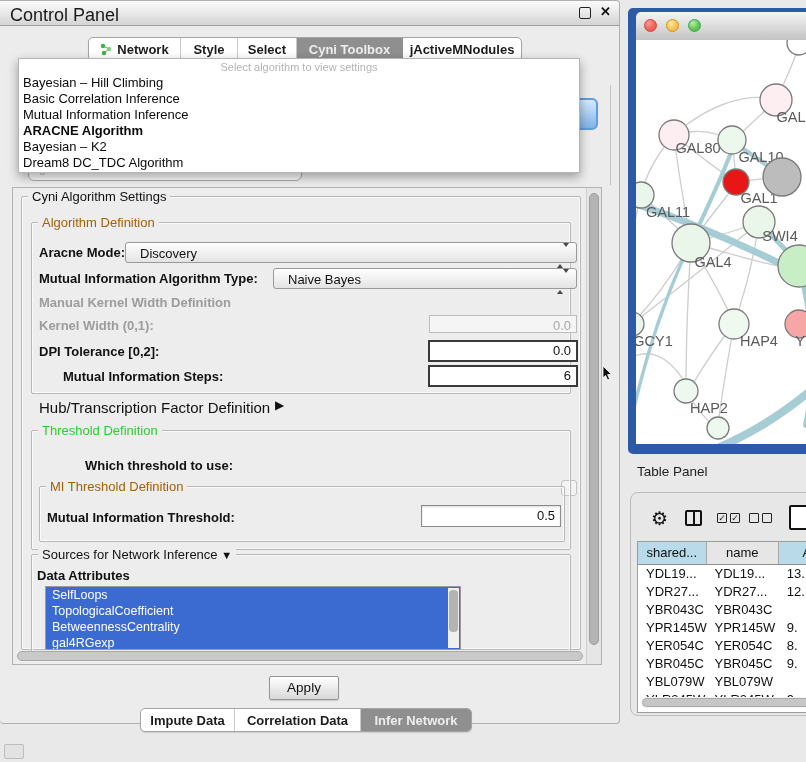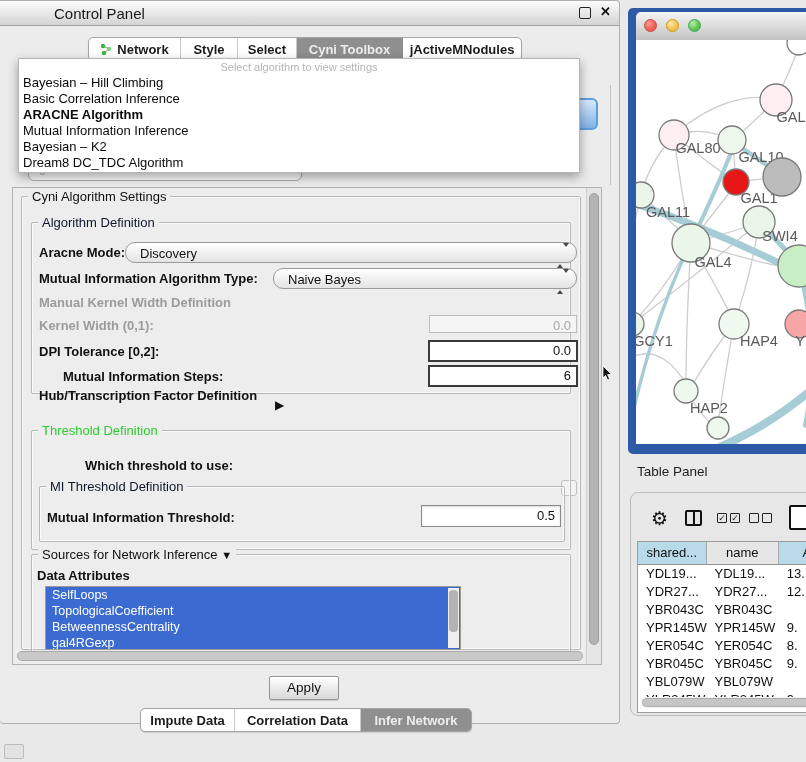--- a/index.html
+++ b/index.html
@@ -3,21 +3,21 @@
 <meta charset="utf-8">
 <style>
   html,body{margin:0;padding:0;}
   body{font-family:"Liberation Sans",sans-serif;}
   #stage{position:relative;width:806px;height:762px;background:#e9e9e9;overflow:hidden;font-family:"Liberation Sans",sans-serif;}
   .abs{position:absolute;}
 
   
   #cp-window{left:0;top:8;width:620px;height:724px;background:#ececec;border:1px solid #b0b0b0;border-left:none;border-radius:0 4px 4px 4px;box-sizing:border-box;}
   #cp-titlebar{position:absolute;left:0;top:0;width:100%;height:24px;background:linear-gradient(#fcfcfc,#d4d4d4);border-bottom:1px solid #9f9f9f;border-radius:0 4px 0 0;}
-  #cp-title{position:absolute;left:10px;top:4px;font-size:15px;color:#1a1a1a;margin-left:44px;}
+  #cp-title{position:absolute;left:10px;top:4px;font-size:18px;color:#1a1a1a;}
   #cp-float{position:absolute;right:28px;top:6px;width:10px;height:10px;border:1.5px solid #222;border-radius:2px;}
   #cp-close{position:absolute;right:8px;top:3px;font-size:13px;font-weight:bold;color:#111;}
 
   
   .segbar{display:flex;border:1px solid #a5a5a5;border-radius:5px;background:#fff;overflow:hidden;height:22px;box-shadow:0 1px 1px rgba(0,0,0,.12);}
   .seg{display:flex;align-items:center;justify-content:center;font-size:13px;font-weight:600;color:#1c1c1c;border-right:1px solid #c9c9c9;box-sizing:border-box;white-space:nowrap;}
   .seg:last-child{border-right:none;}
   .seg.selected{background:#8f8f8f;color:#eeeeee;border-right-color:#8f8f8f;}
   #top-tabs{left:88px;top:36px;}
   #bottom-tabs{left:140px;top:707px;}
@@ -36,27 +36,27 @@
 
   
   #settings-frame{left:12px;top:186px;width:590px;height:478px;border:1px solid #b3b3b3;background:#ededed;box-sizing:border-box;}
   .vtrack{position:absolute;background:#e6e6e6;border-left:1px solid #cfcfcf;}
   .vthumb{position:absolute;background:#b4b4b4;border-radius:5px;border:1px solid #9e9e9e;box-sizing:border-box;}
   .hthumb{position:absolute;background:#c9c9c9;border-radius:5px;border:1px solid #a9a9a9;box-sizing:border-box;}
 
   
   .group{position:absolute;border:1px solid #b8b8b8;border-radius:2px;box-shadow:inset 0 0 0 1px rgba(255,255,255,.7);}
   .legend{position:absolute;top:-8px;left:6px;background:#ededed;padding:0 4px;font-size:13px;color:#111;white-space:nowrap;}
-  .legend.blue{color:#0f172a;}
+  .legend.blue{color:#a16207;}
   .legend.green{color:#2ecc2e;}
 
   .flabel{position:absolute;font-size:13px;font-weight:bold;color:#111;white-space:nowrap;}
   .flabel.dis{color:#9c9c9c;}
 
-  .combo{position:absolute;height:21px;border:1px solid #9a9a9a;border-radius:10px;background:linear-gradient(#ffffff,#e3e3e3);box-sizing:border-box;}
+  .combo{position:absolute;height:21px;border:1px solid #9a9a9a;border-radius:3px;background:linear-gradient(#ffffff,#e3e3e3);box-sizing:border-box;}
   .combo .cval{position:absolute;left:14px;top:3px;font-size:13px;color:#111;white-space:nowrap;}
   .combo .arrows{position:absolute;right:7px;top:4px;}
   .tri-up{width:0;height:0;border-left:3.5px solid transparent;border-right:3.5px solid transparent;border-bottom:4.5px solid #4a4a4a;margin-bottom:2px;}
   .tri-down{width:0;height:0;border-left:3.5px solid transparent;border-right:3.5px solid transparent;border-top:4.5px solid #4a4a4a;}
 
   .tfield{position:absolute;background:#fff;border:2px solid #3a3a3a;box-sizing:border-box;}
   .tfield .fval{position:absolute;right:5px;top:1px;font-size:13px;color:#111;}
   .tfield.dis{background:#f5f5f5;border:1px solid #bdbdbd;}
   .tfield.dis .fval{color:#a8a8a8;top:2px;}
   .tfield.mid{border:1px solid #8a8a8a;box-shadow:inset 0 1px 2px rgba(0,0,0,.15);}
@@ -137,22 +137,22 @@
     <div class="abs" id="frag-spinner"></div>
     <div class="abs" id="frag-combo">
       <span>galFiltered.sif default node</span>
     </div>
 
     <div class="abs" id="algo-popup">
       <div id="algo-placeholder">Select algorithm to view settings</div>
       <div id="algo-options">
           <div class="popup-option">Bayesian – Hill Climbing</div>
           <div class="popup-option">Basic Correlation Inference</div>
+          <div class="popup-option">Mutual Information Inference</div>
           <div class="popup-option hl">ARACNE Algorithm</div>
-          <div class="popup-option">Mutual Information Inference</div>
           <div class="popup-option">Bayesian – K2</div>
           <div class="popup-option">Dream8 DC_TDC Algorithm</div>
         </div>
     </div>
 
     <div class="abs" id="settings-frame">
 
       <div class="group" style="left:8px;top:8px;width:558px;height:452px;">
         <span class="legend">Cyni Algorithm Settings</span>
       </div>
@@ -184,21 +184,21 @@
       <span class="flabel" style="left:26px;top:156px;">DPI Tolerance [0,2]:</span>
       <div class="tfield" style="left:415px;top:152px;width:150px;height:22px;">
         <span class="fval">0.0</span>
       </div>
 
       <span class="flabel" style="left:26px;top:181px;padding-left:24px;">Mutual Information Steps:</span>
       <div class="tfield" style="left:415px;top:177px;width:150px;height:22px;">
         <span class="fval">6</span>
       </div>
 
-      <span class="flabel" style="left:26px;top:200px;font-weight:bold;font-size:13px;">Hub/Transcription Factor Definition</span>
+      <span class="flabel" style="left:26px;top:211px;font-weight:normal;font-size:15px;">Hub/Transcription Factor Definition</span>
       <span class="abs arrow-glyph" style="left:262px;top:210px;">▶</span>
 
       <div class="group" style="left:18px;top:242px;width:538px;height:118px;">
         <span class="legend green">Threshold Definition</span>
       </div>
 
       <span class="flabel" style="left:72px;top:270px;">Which threshold to use:</span>
 
       <div class="group" style="left:26px;top:298px;width:524px;height:54px;">
         <span class="legend blue">MI Threshold Definition</span>

